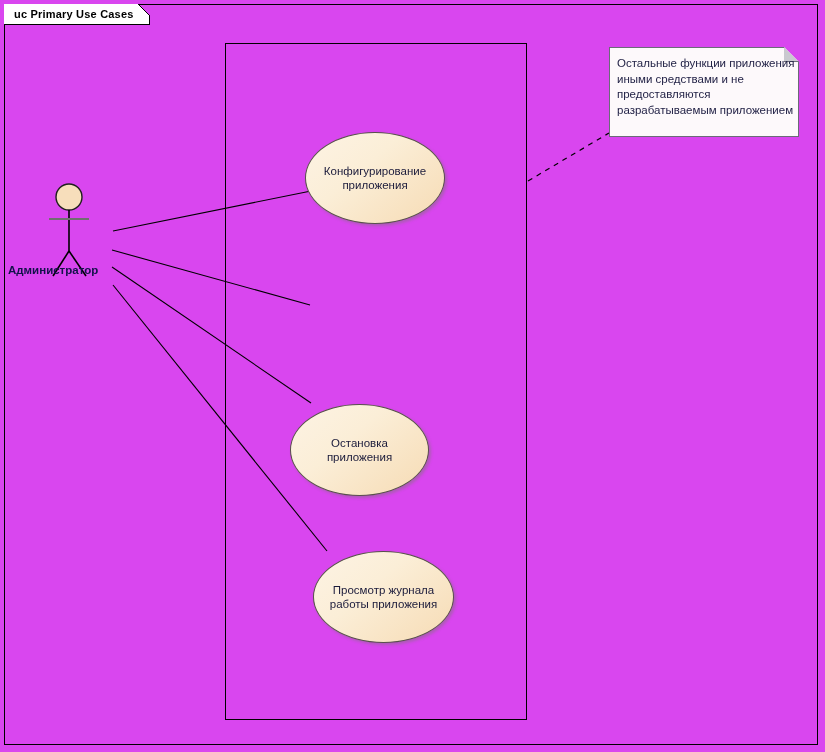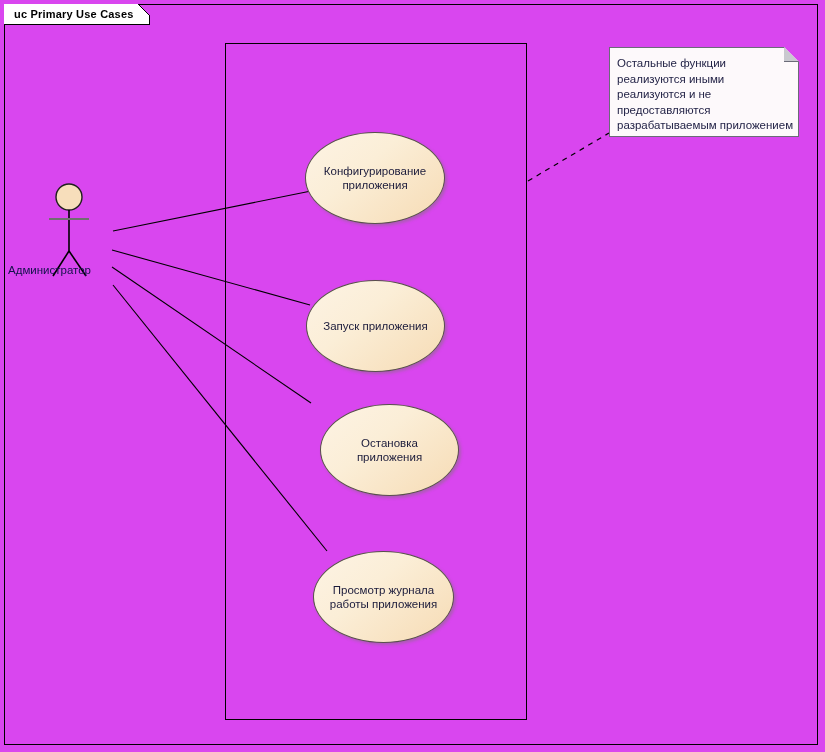--- a/index.html
+++ b/index.html
@@ -99,21 +99,21 @@
     width: 120px;
     height: 110px;
   }
   .actor-label {
     position: absolute;
     left: 8px;
     top: 264px;
     width: 160px;
     text-align: left;
     font-size: 11.5px;
-    font-weight: normal;
+    font-weight: bold;
     color: #12124a;
     white-space: nowrap;
   }
   
   .usecase {
     position: absolute;
     border-radius: 50%;
     border: 1px solid #57524a;
     box-sizing: border-box;
     background: linear-gradient(140deg, #fdf3e4 0%, #fbeed7 40%, #f6dbb4 100%);
@@ -203,31 +203,28 @@
     <line x1="39" y1="73" x2="23" y2="98" stroke="#000000" stroke-width="1.6"></line>
     <line x1="39" y1="73" x2="56" y2="98" stroke="#000000" stroke-width="1.6"></line>
   </svg>
   <div class="actor-label">Администратор</div>
 
   <div class="usecase" style="left:305px; top:132px; width:140px; height:92px;">
     <span class="usecase-label">Конфигурирование
 приложения</span>
   </div>
 
-  <div class="usecase" style="left:306px; top:280px; width:139px; height:92px;">
-    <span class="usecase-label">Запуск приложения</span>
-  </div>
-
-  <div class="usecase" style="left:320px; top:404px; width:139px; height:92px;">
+
+  <div class="usecase" style="left:290px; top:404px; width:139px; height:92px;">
     <span class="usecase-label">Остановка
 приложения</span>
   </div>
 
   <div class="usecase" style="left:313px; top:551px; width:141px; height:92px;">
     <span class="usecase-label">Просмотр журнала
 работы приложения</span>
   </div>
 
   <div class="note"></div>
   <div class="note-fold"></div>
-  <div class="note-text">Остальные функции реализуются иными реализуются и не предоставляются разрабатываемым приложением</div>
+  <div class="note-text">Остальные функции приложения иными средствами и не предоставляются разрабатываемым приложением</div>
 
 </div>
 
 </body></html>

